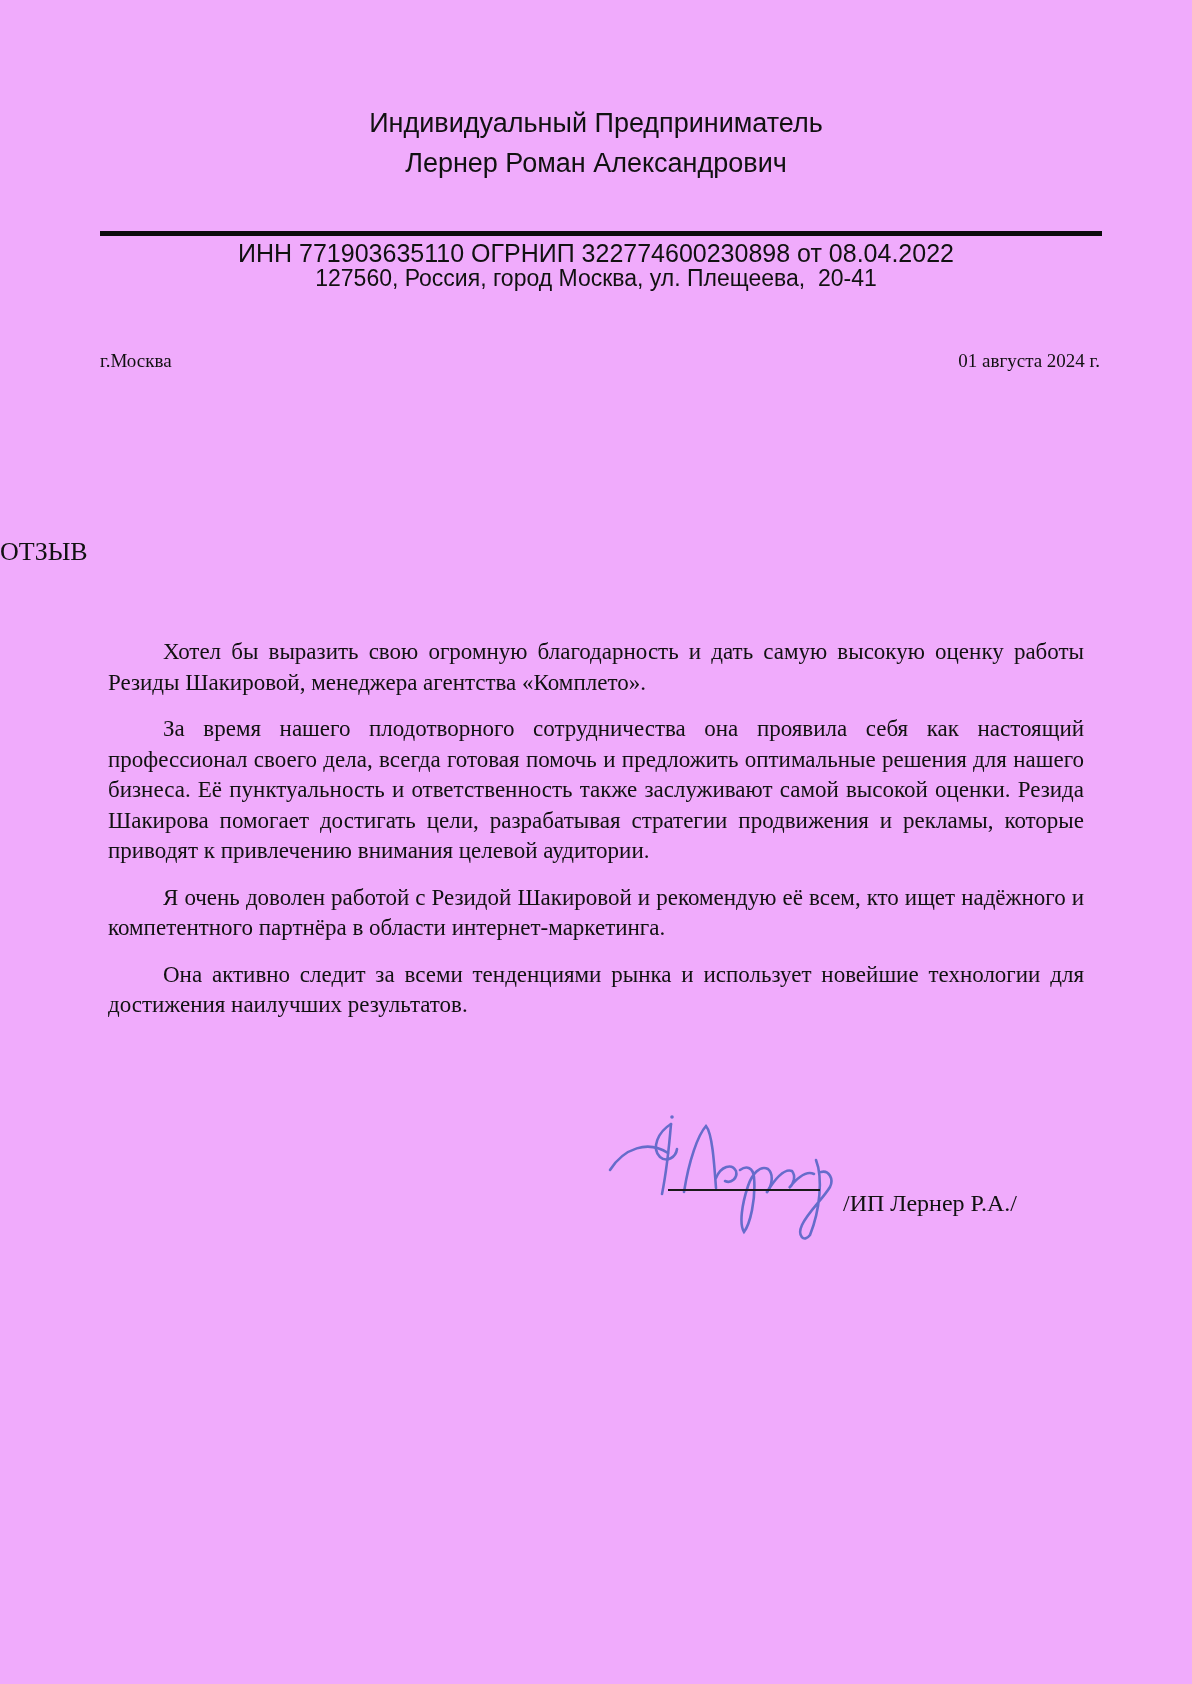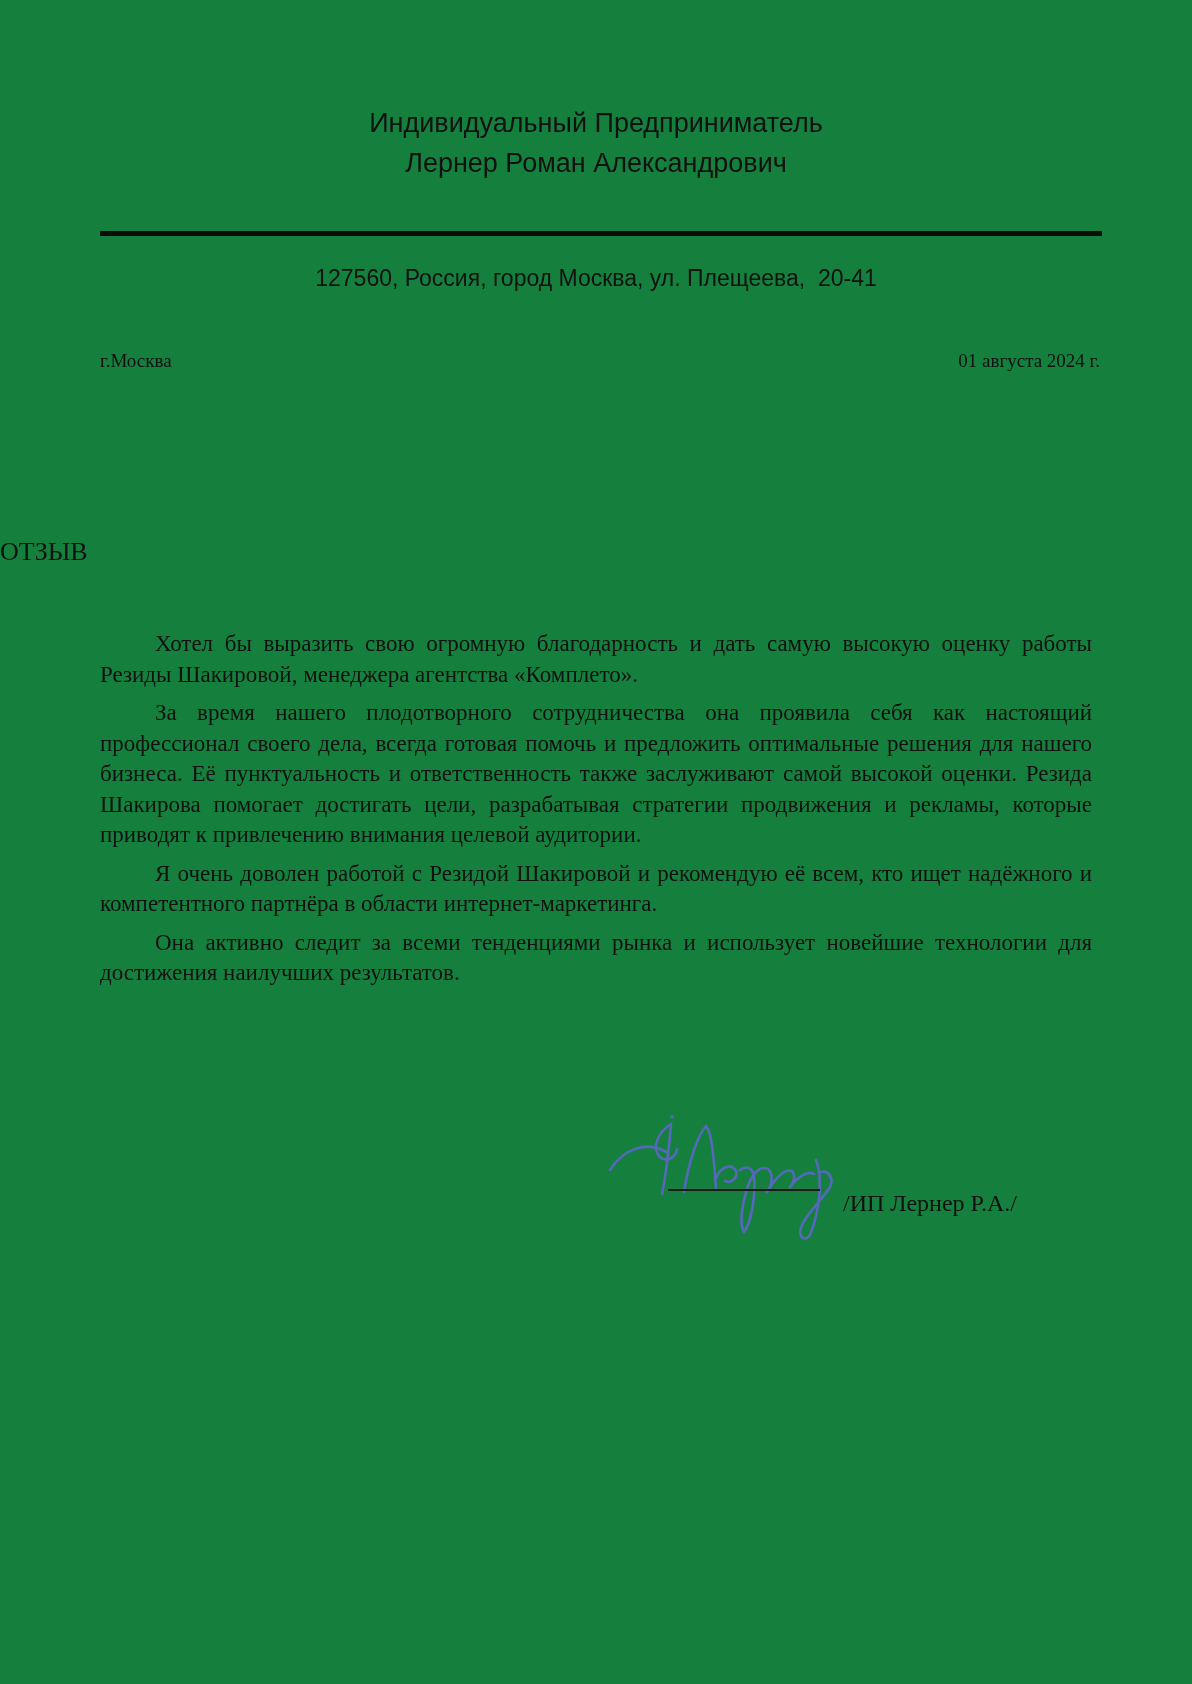--- a/index.html
+++ b/index.html
@@ -4,21 +4,21 @@
 <style>
   html, body {
     margin: 0;
     padding: 0;
     background: #ffffff;
   }
   .page {
     position: relative;
     width: 1192px;
     height: 1684px;
-    background: #15803d;
+    background: #f0abfc;
     color: #111111;
     overflow: hidden;
     font-family: "Liberation Serif", serif;
   }
 
   
   .org-name {
     position: absolute;
     top: 103px;
     left: 0;
@@ -90,21 +90,21 @@
     position: absolute;
     top: 621px;
     left: 92px;
     width: 1008px;
     font-size: 23px;
     line-height: 30.5px;
     text-align: justify;
     color: #111111;
   }
   .letter-body p {
-    margin: 8px;
+    margin: 16px;
     text-indent: 55px;
   }
 
   
   .sig-svg {
     position: absolute;
     left: 598px;
     top: 1108px;
     width: 250px;
     height: 145px;
@@ -132,20 +132,21 @@
 
 <div class="page">
 
   <div class="org-name">
     <div>Индивидуальный Предприниматель</div>
     <div>Лернер Роман Александрович</div>
   </div>
 
   <div class="divider"></div>
 
+  <div class="inn-line">ИНН 771903635110 ОГРНИП 322774600230898 от 08.04.2022</div>
   <div class="addr-line">127560, Россия, город Москва, ул. Плещеева,  20-41</div>
 
   <div class="meta-row">
     <span>г.Москва</span>
     <span>01 августа 2024 г.</span>
   </div>
 
   <div class="doc-title">ОТЗЫВ</div>
 
   <div class="letter-body">

